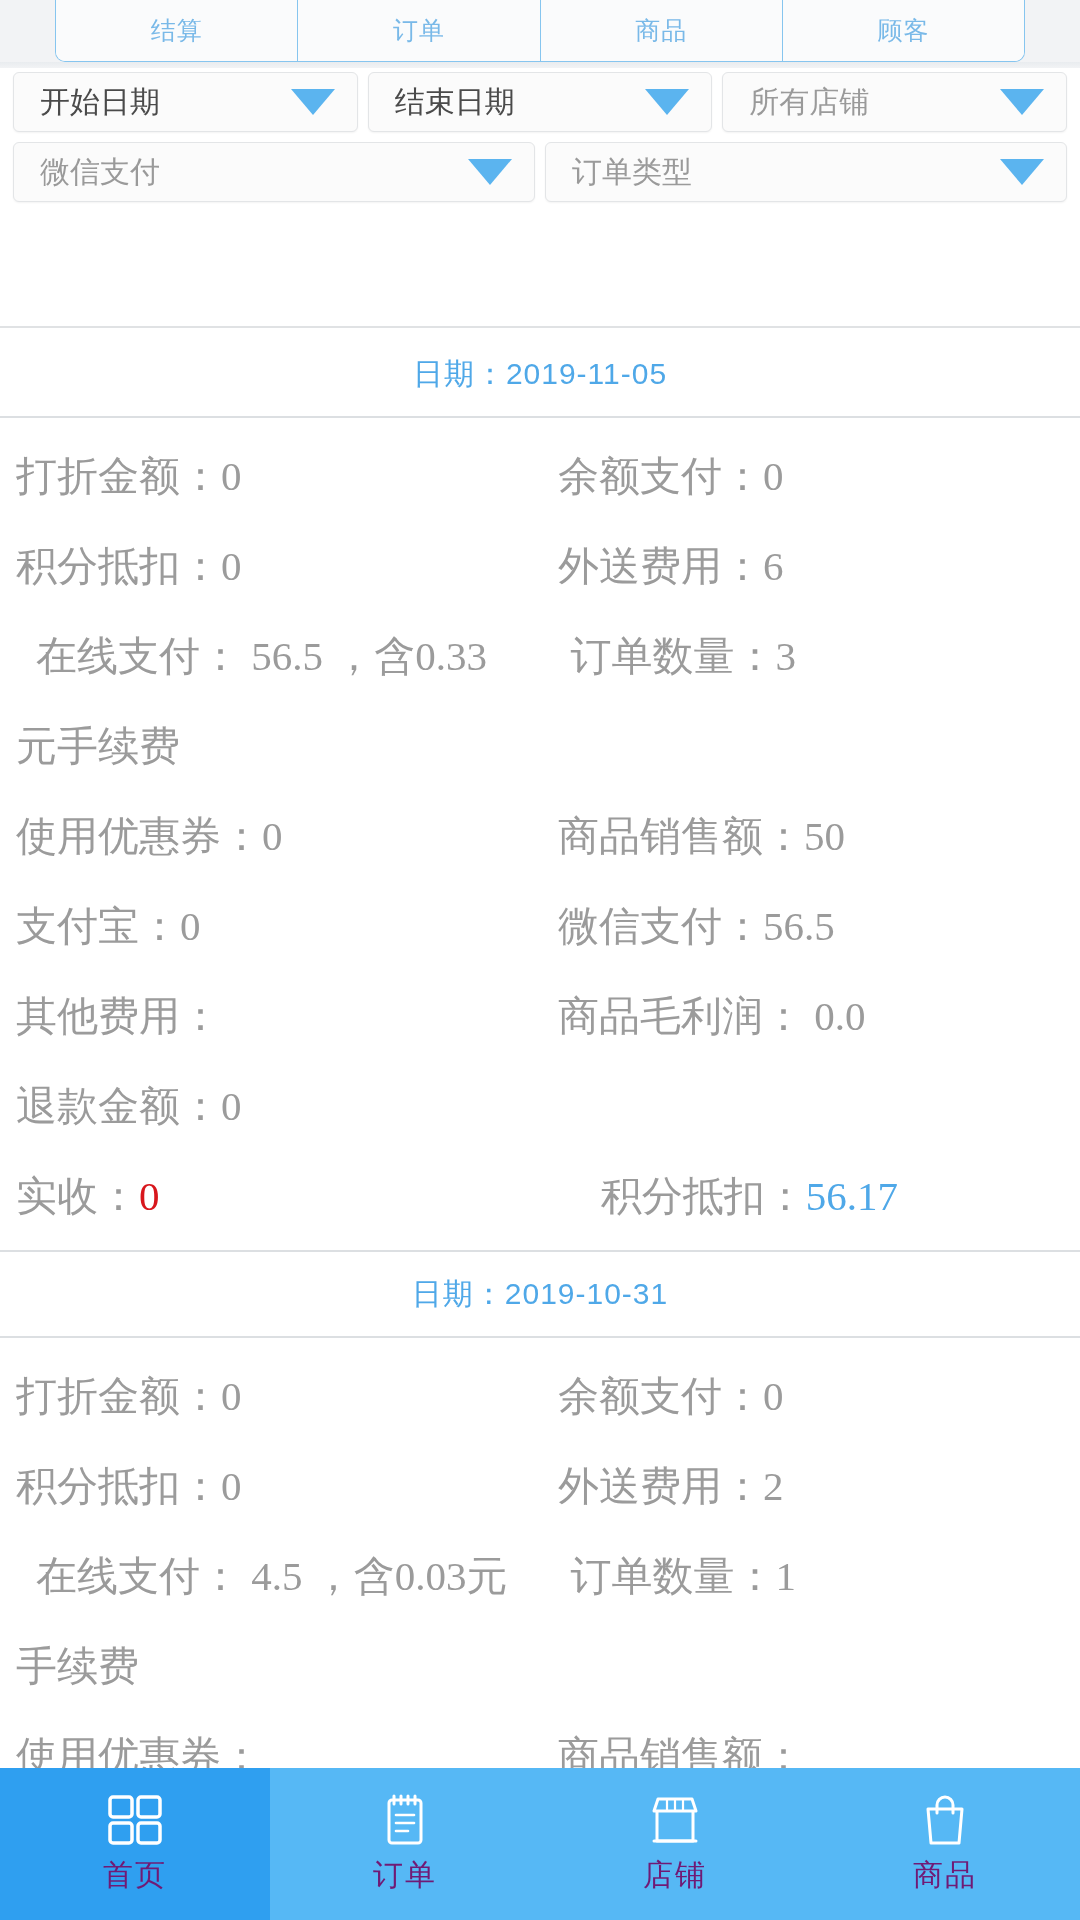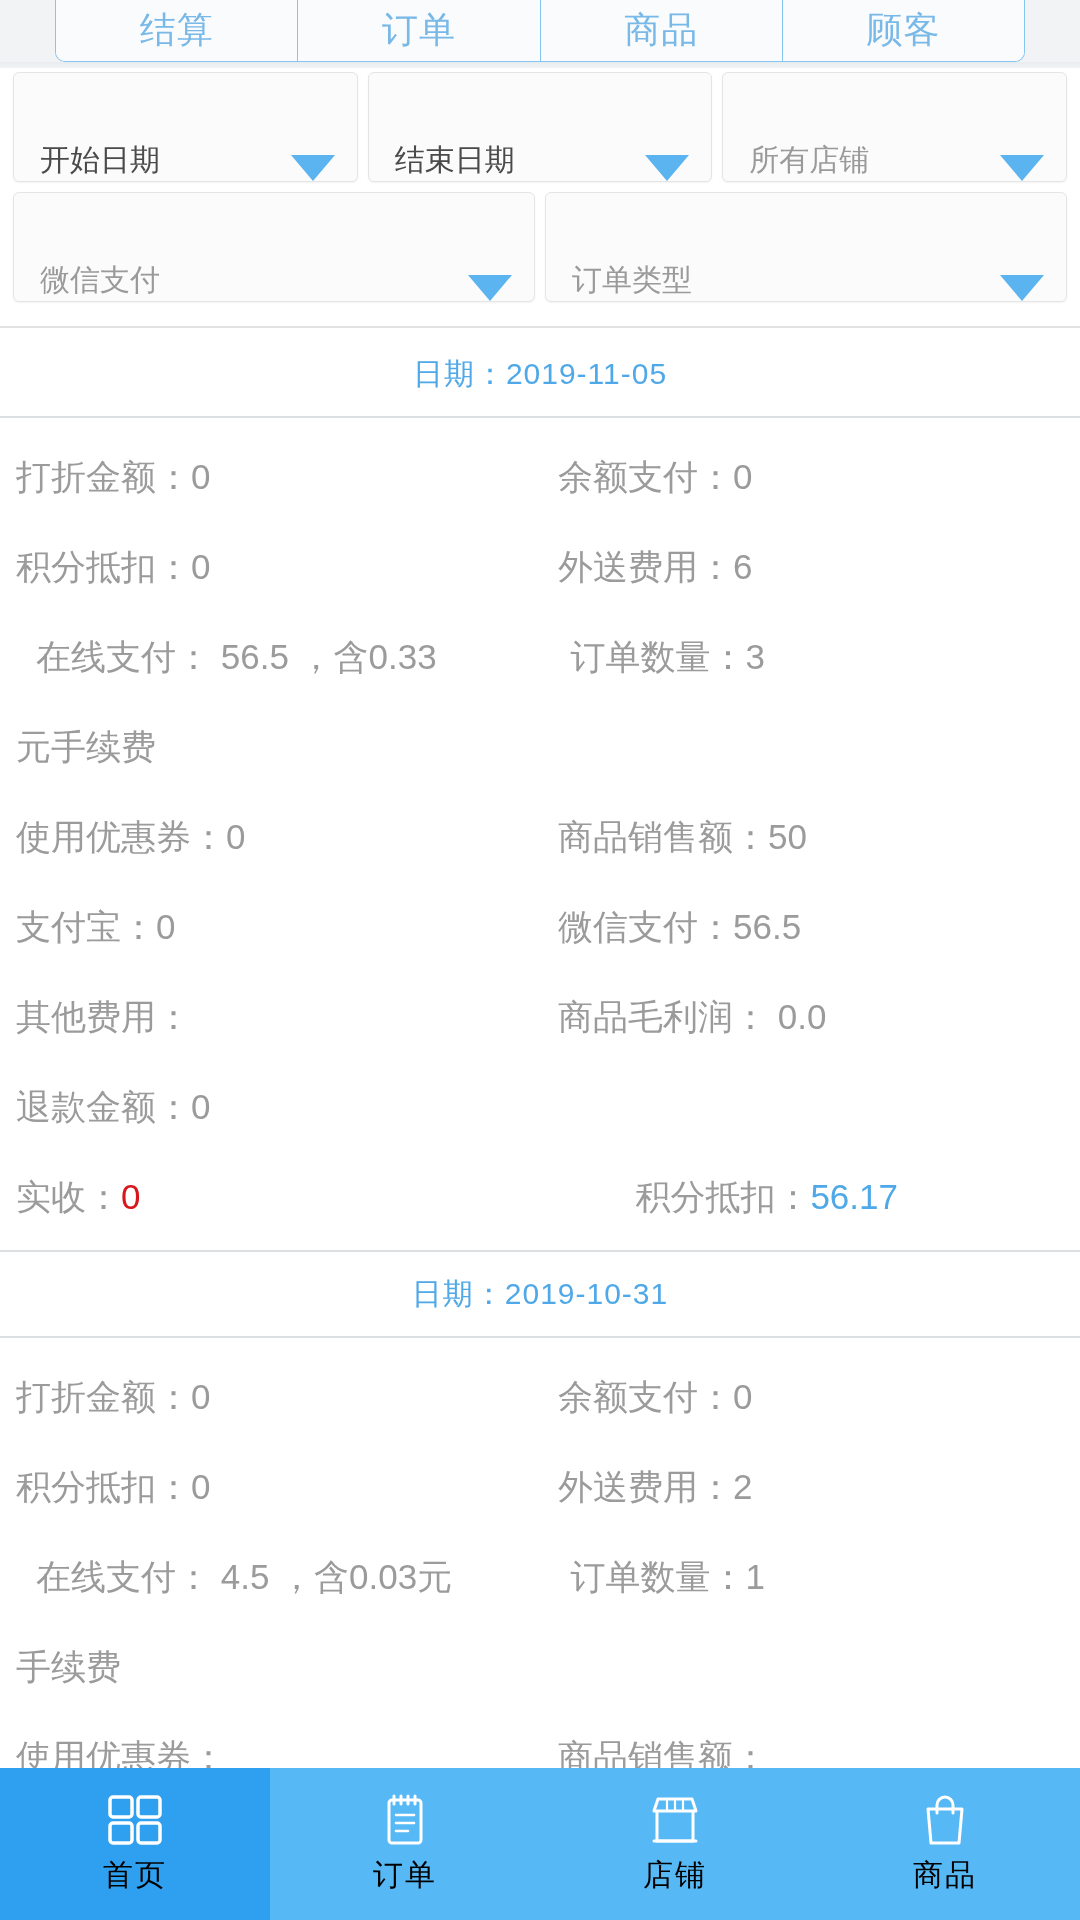--- a/index.html
+++ b/index.html
@@ -17,36 +17,36 @@
   }
   .tabbar-inner {
     position:absolute; left:55px; top:0; width:970px; height:62px;
     display:flex; background:#fafbfc;
     border:1.5px solid #86c5ef; border-top:none;
     border-bottom-left-radius:10px; border-bottom-right-radius:10px;
     overflow:hidden;
   }
   .tab {
     flex:1 1 0; display:flex; align-items:center; justify-content:center;
-    font-size:36px; color:#79b9e8; letter-spacing:1px;
+    font-size:25px; color:#79b9e8; letter-spacing:1px;
     border-right:1.5px solid #86c5ef; background:#fafbfc;
   }
   .tab:last-child { border-right:none; }
   .tabbar-shadow{
     position:absolute; left:0; top:62px; width:1080px; height:6px;
     background:linear-gradient(#e9ecef,#f2f3f5);
   }
 
   
   .filters { position:absolute; top:72px; left:0; width:1080px; }
   .filter-row { display:flex; padding:0 8px; margin-bottom:10px; }
   .filter {
-    flex:1 1 0; margin:0 5px; height:110px;
+    flex:1 1 0; margin:0 5px; height:60px;
     background:#fbfbfb; border:1px solid #e3e5e7; border-radius:6px;
-    display:flex; align-items:flex-end; justify-content:space-between;
+    display:flex; align-items:center; justify-content:space-between;
     padding:0 22px 0 26px;
     box-shadow:0 1px 2px rgba(0,0,0,0.05);
     gap:39px;
   }
   .filter-label { font-size:30px; color:#9a9a9a; white-space:nowrap; }
   .filter-label.dark { color:#4a4a4a; }
   .caret {
     width:0; height:0; flex:0 0 auto;
     border-left:22px solid transparent;
     border-right:22px solid transparent;
@@ -57,21 +57,21 @@
 
   
   .list { position:absolute; top:332px; left:0; width:1080px; }
   .date-head {
     height:86px; display:flex; align-items:center; justify-content:center;
     font-size:30px; color:#4fa8e8; letter-spacing:1px;
     border-bottom:2px solid #dcdfe2;
   }
   .card { padding:14px 0 8px 0; border-bottom:2px solid #dcdfe2; }
   .row { display:flex; padding:0 16px; min-height:90px; align-items:center; }
-  .cell { font-size:35px; color:#9b9b9b; line-height:1.35; white-space:nowrap; }
+  .cell { font-size:41px; color:#9b9b9b; line-height:1.35; white-space:nowrap;font-family:Liberation Serif, serif; }
   .cell.left  { width:50%; }
   .cell.right { width:50%; }
   .cell.right.pad { padding-left:18px; }
   .cell.wide { width:100%; }
   .cell.tight-left { width:52%;margin-left:20px; }
   .cell.tight-right{ width:48%; }
   .val-red  { color:#d8161c; }
   .val-blue { color:#4fa8e8; }
   .row.total .cell.right { text-align:right; padding-right:166px; }
   .row.total .cell.right span { white-space:nowrap; }
@@ -79,21 +79,21 @@
   
   .bottomnav {
     position:absolute; left:0; bottom:0; width:1080px; height:152px;
     background:#56b8f5; display:flex;
   }
   .navitem {
     flex:1 1 0; display:flex; flex-direction:column;
     align-items:center; justify-content:center; gap:8px; height:152px;
   }
   .navitem.active { background:#2f9ff0; }
-  .navlabel { font-size:30px; color:#000000; letter-spacing:2px; }
+  .navlabel { font-size:30px; color:#701a75; letter-spacing:2px; }
   .navicon { width:58px; height:54px; display:block; }
 </style>
 </head>
 <body>
 
 <div id="screen">
 
   <div class="tabbar">
     <div class="tabbar-inner">
       <div class="tab">

